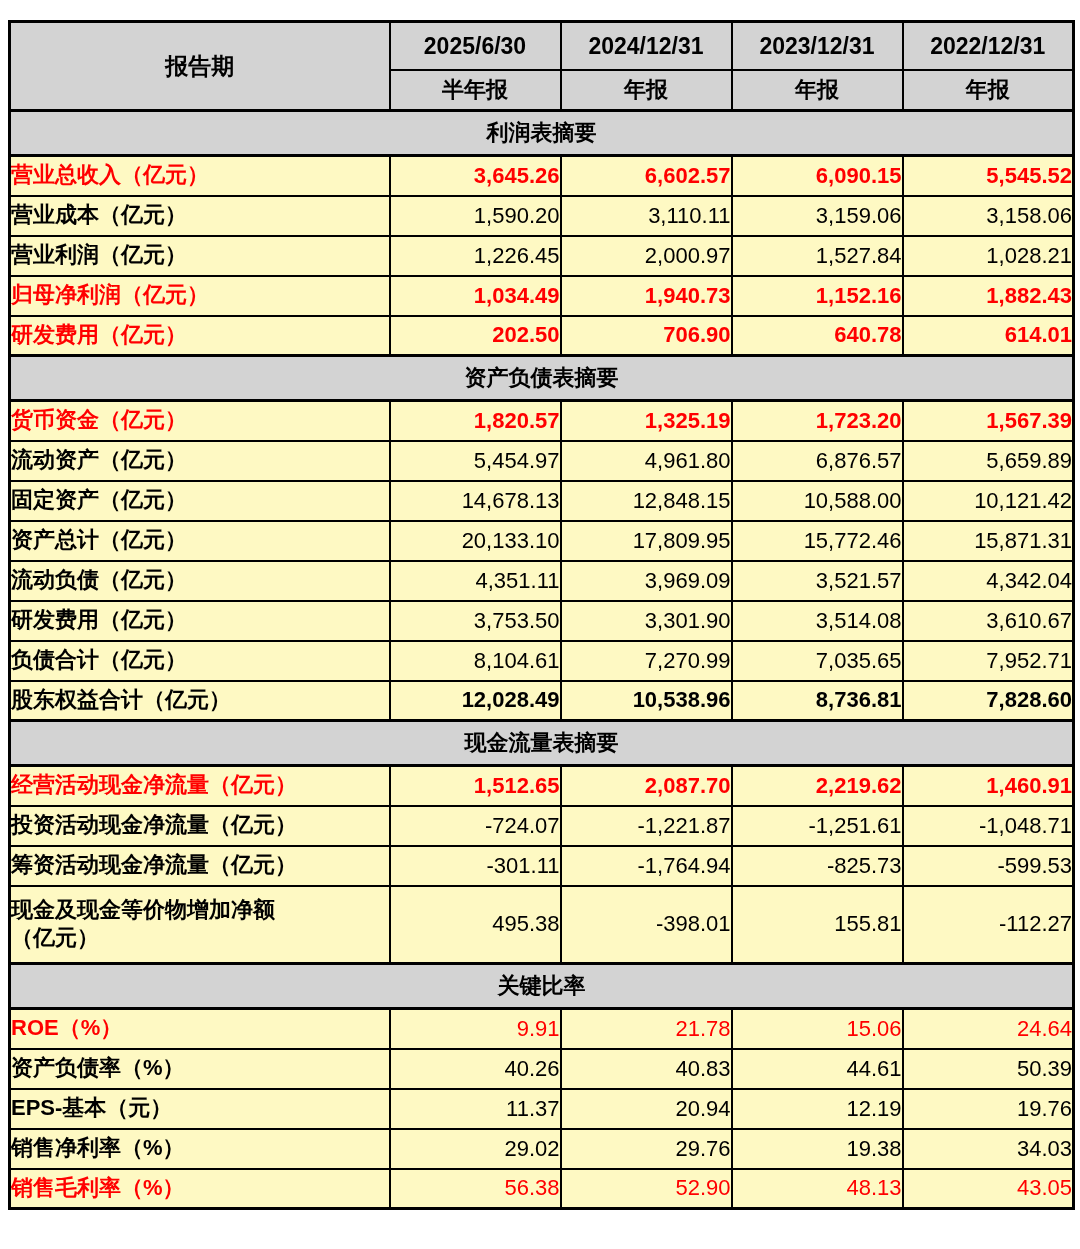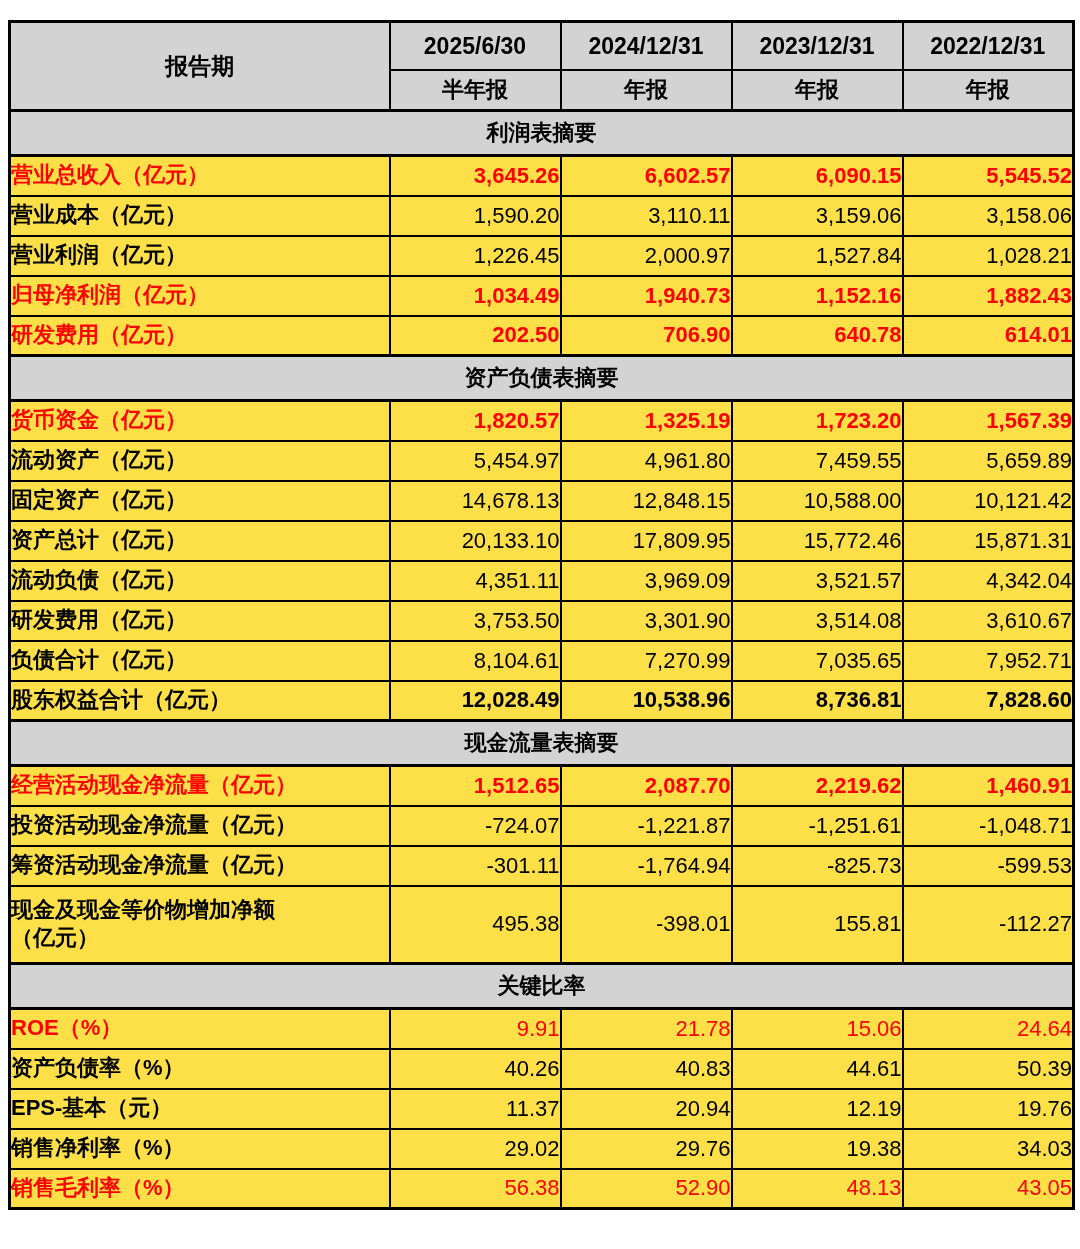--- a/index.html
+++ b/index.html
@@ -30,21 +30,21 @@
   thead tr.hdr-row2 th, thead th.corner{border-bottom:3px solid var(--line);}
   th.corner{font-size:23px;}
   
   tr.section-row td{
     height:42px;background:var(--gray);
     text-align:center;font-weight:bold;
     border-top:3px solid var(--line);
     border-bottom:3px solid var(--line);
   }
   
-  tr.data-row{height:40px;background:#fde047;}
+  tr.data-row{height:40px;background:#fef9c3;}
   tr.data-row.tall{height:78px;}
   td.label{
     text-align:left;padding-left:10px;font-weight:bold;
     white-space:pre-line;line-height:1.3;
   }
   td.value{text-align:right;padding-right:12px;font-weight:normal;}
   
   tr.style-red-bold td{color:var(--red);}
   tr.style-red-bold td.value{font-weight:bold;}
   tr.style-red td{color:var(--red);}
@@ -130,21 +130,21 @@
           <td class="label">货币资金（亿元）</td>
           <td class="value">1,820.57</td>
           <td class="value">1,325.19</td>
           <td class="value">1,723.20</td>
           <td class="value">1,567.39</td>
         </tr>
         <tr class="data-row style-normal">
           <td class="label">流动资产（亿元）</td>
           <td class="value">5,454.97</td>
           <td class="value">4,961.80</td>
-          <td class="value">7,459.55</td>
+          <td class="value">6,876.57</td>
           <td class="value">5,659.89</td>
         </tr>
         <tr class="data-row style-normal">
           <td class="label">固定资产（亿元）</td>
           <td class="value">14,678.13</td>
           <td class="value">12,848.15</td>
           <td class="value">10,588.00</td>
           <td class="value">10,121.42</td>
         </tr>
         <tr class="data-row style-normal">

